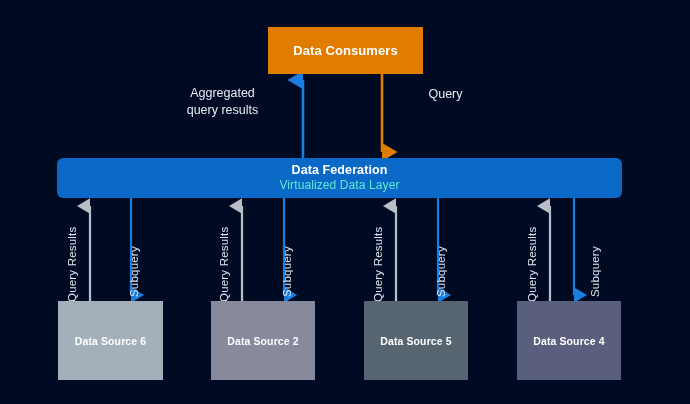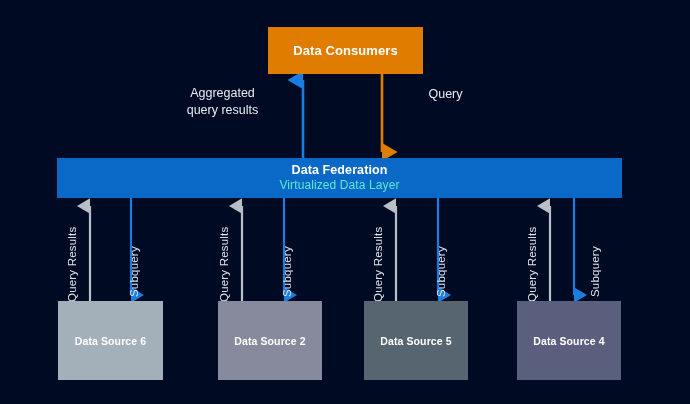--- a/index.html
+++ b/index.html
@@ -45,20 +45,21 @@
     position: absolute;
     left: 57px;
     top: 158px;
     width: 565px;
     height: 40px;
     background: #0a68c6;
     display: flex;
     flex-direction: column;
     align-items: center;
     justify-content: center;
+    border-radius: 6px;
   }
   .federation-title {
     color: #ffffff;
     font-size: 12.5px;
     font-weight: bold;
     line-height: 15px;
     letter-spacing: 0.1px;
   }
   .federation-subtitle {
     color: #5eead4;
@@ -195,21 +196,21 @@
   <div class="vlabel" style="left:384px; top:290px;">Query Results</div>
   <div class="vlabel" style="left:447px; top:285px;">Subquery</div>
 
   <div class="vlabel" style="left:538px; top:290px;">Query Results</div>
   <div class="vlabel" style="left:601px; top:285px;">Subquery</div>
 
   <div class="source-box" style="left:58px;  width:105px; background:#a3afb9;">
     <span class="source-label">Data Source 6</span>
   </div>
 
-  <div class="source-box" style="left:218px; width:104px; background:#868a9c;">
+  <div class="source-box" style="left:211px; width:104px; background:#868a9c;">
     <span class="source-label">Data Source 2</span>
   </div>
 
   <div class="source-box" style="left:364px; width:104px; background:#566570;">
     <span class="source-label">Data Source 5</span>
   </div>
 
   <div class="source-box" style="left:517px; width:104px; background:#5a5f7e;">
     <span class="source-label">Data Source 4</span>
   </div>

